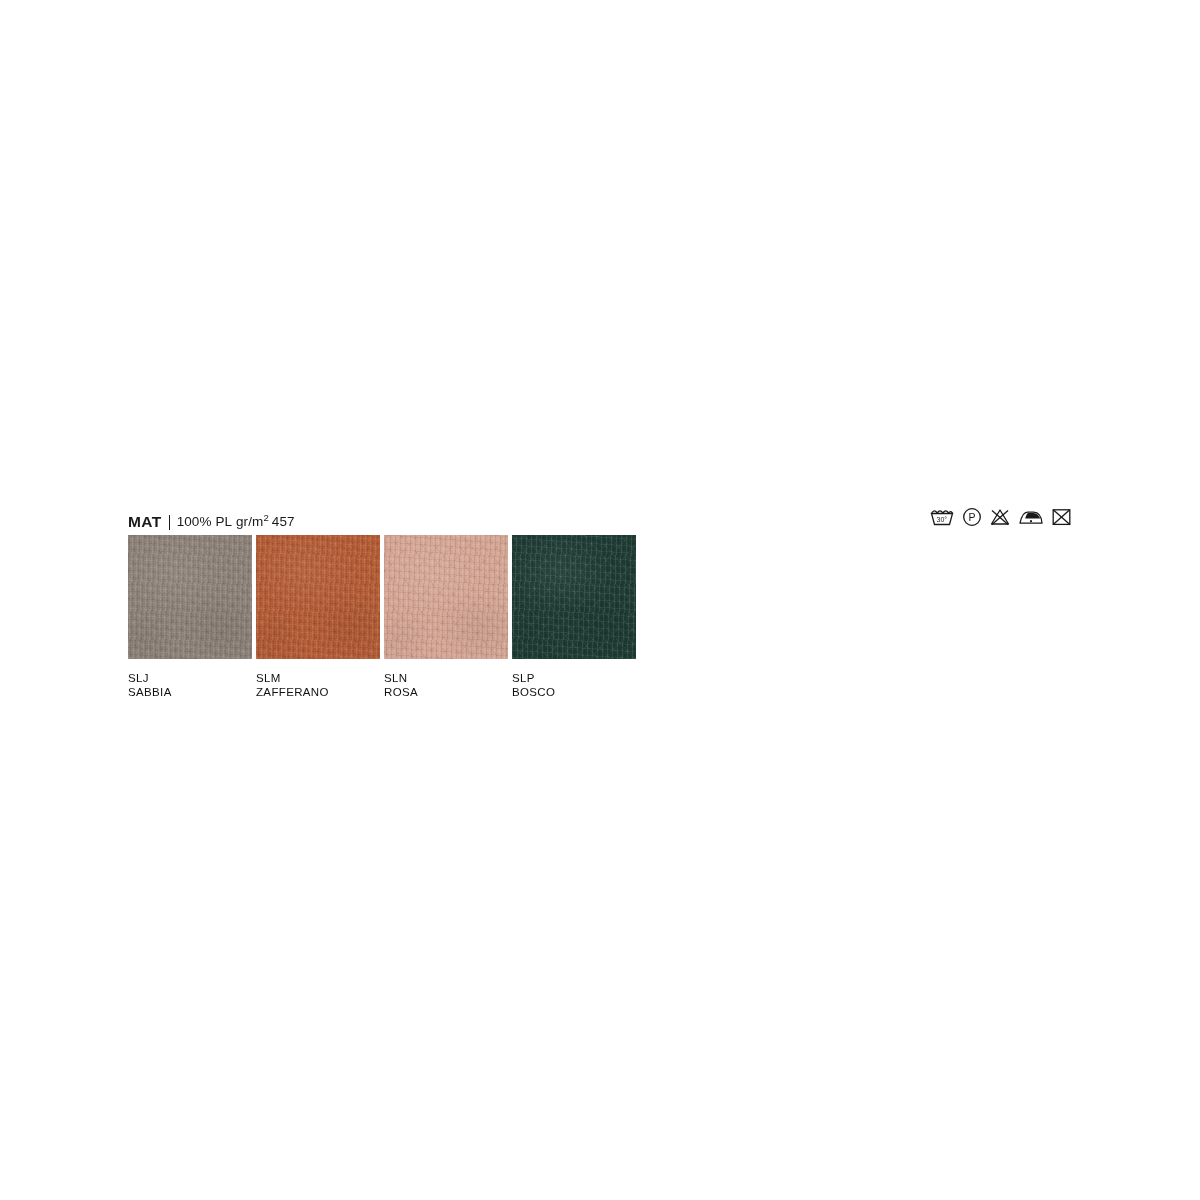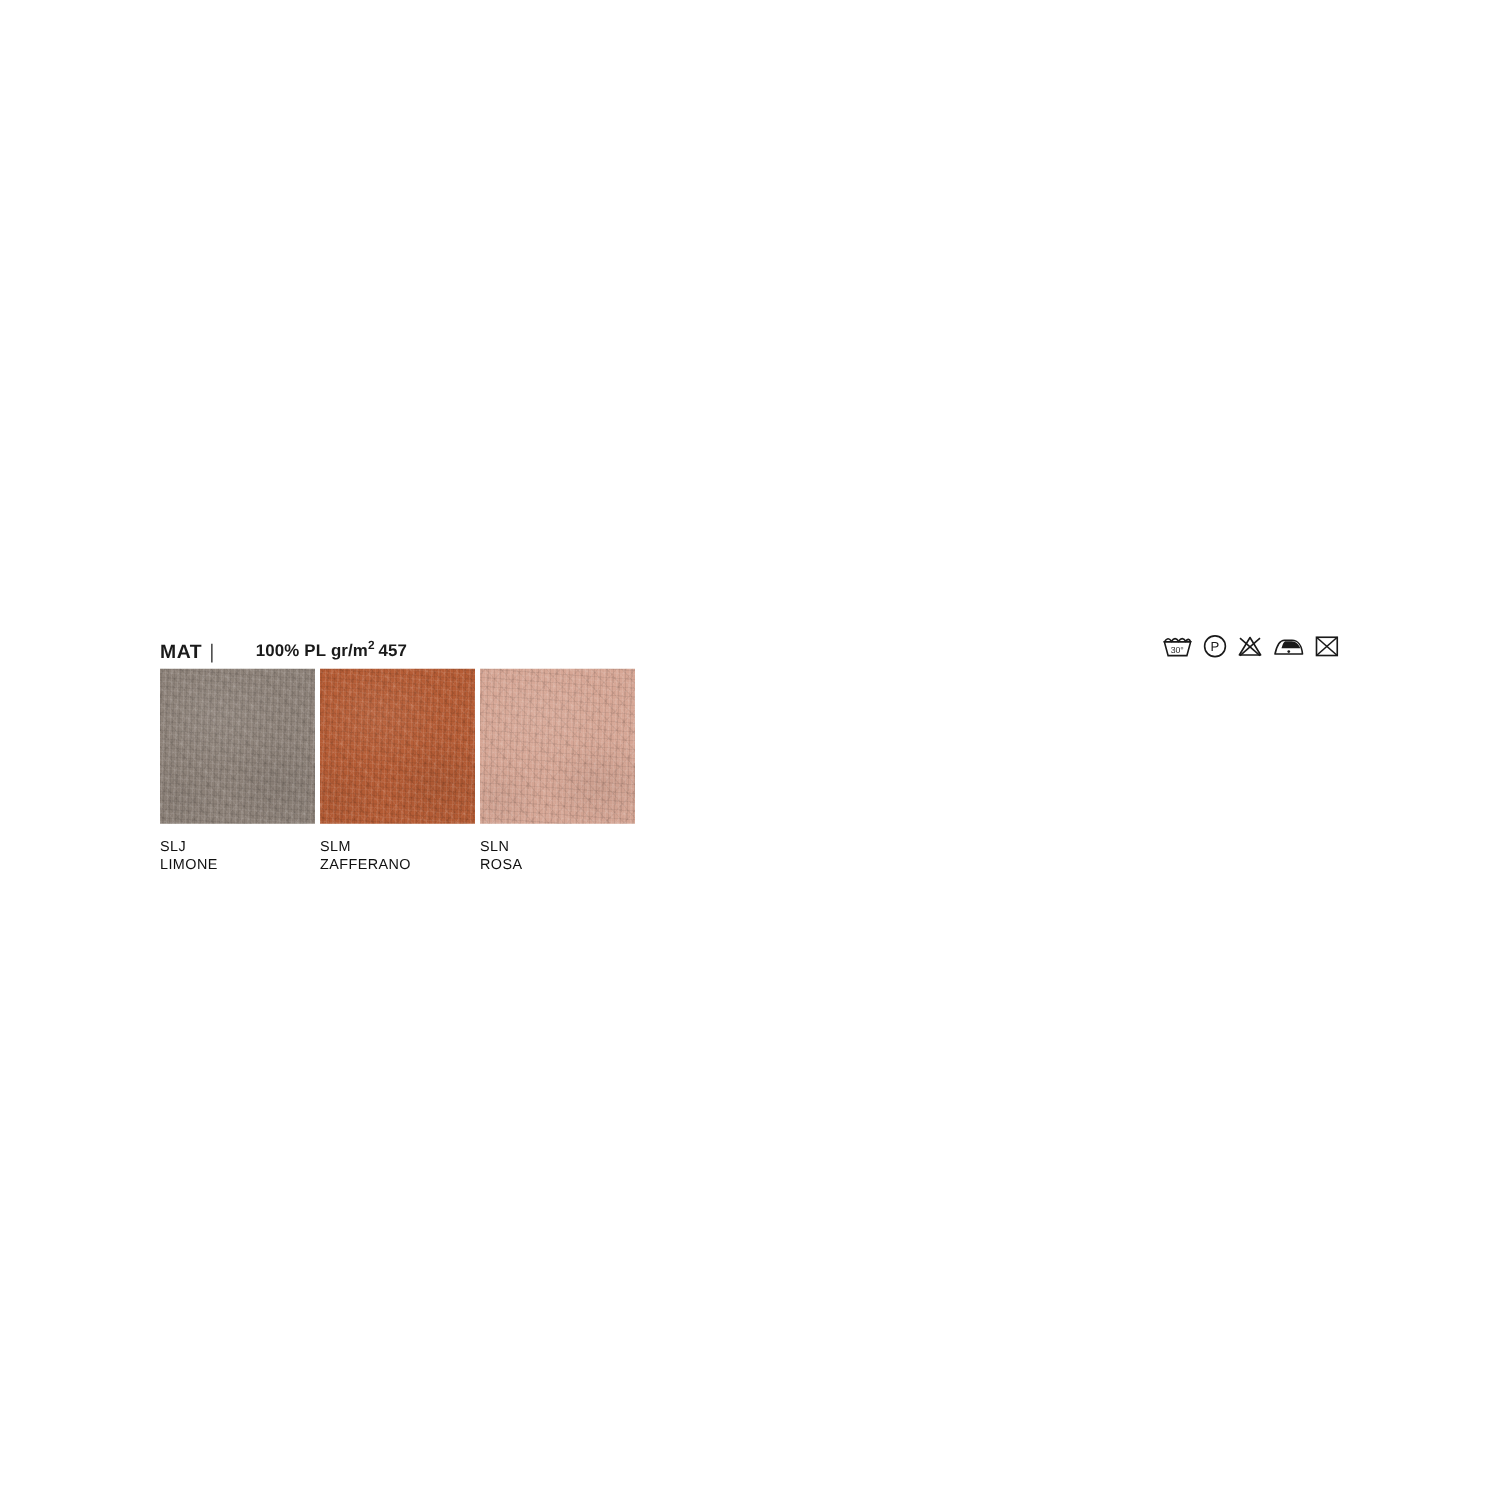--- a/index.html
+++ b/index.html
@@ -26,46 +26,45 @@
   
   .header-row {
     display: flex;
     align-items: flex-end;
     justify-content: space-between;
     height: 26px;
     margin-bottom: 6px;
   }
   .title-group {
     display: flex;
-    align-items: flex-start;
+    align-items: center;
     white-space: nowrap;
   }
   .brand-name {
     font-size: 15.5px;
     font-weight: bold;
     letter-spacing: 0.4px;
     color: #1a1a1a;
     line-height: 1;
   }
   .title-divider {
     display: inline-block;
     width: 1px;
     height: 15px;
     background: #1a1a1a;
     margin: 0 7px;
     position: relative;
     top: 1px;
   }
   .spec-text {
     font-size: 13.5px;
-    font-weight: bold;
+    font-weight: normal;
     color: #1a1a1a;
     letter-spacing: 0.1px;
     line-height: 1;
-    margin-left: 28px;
   }
   .spec-text sup {
     font-size: 9.5px;
     vertical-align: super;
     line-height: 0;
   }
   .spec-weight { margin-left: 3px; }
 
   
   .care-icons {
@@ -190,21 +189,21 @@
 
     </div>
   </div>
 
   <div class="swatch-grid">
 
     <div class="swatch-cell">
       <div class="swatch-chip" style="background-color: rgb(141, 130, 121);"></div>
       <div class="swatch-labels">
         <div class="swatch-code">SLJ</div>
-        <div class="swatch-name">LIMONE</div>
+        <div class="swatch-name">SABBIA</div>
       </div>
     </div>
 
 
 
     <div class="swatch-cell">
       <div class="swatch-chip" style="background-color: rgb(181, 92, 53);"></div>
       <div class="swatch-labels">
         <div class="swatch-code">SLM</div>
         <div class="swatch-name">ZAFFERANO</div>
@@ -212,16 +211,23 @@
     </div>
 
     <div class="swatch-cell">
       <div class="swatch-chip" style="background-color: rgb(214, 166, 149);"></div>
       <div class="swatch-labels">
         <div class="swatch-code">SLN</div>
         <div class="swatch-name">ROSA</div>
       </div>
     </div>
 
+    <div class="swatch-cell">
+      <div class="swatch-chip" style="background-color: rgb(30, 60, 52);"></div>
+      <div class="swatch-labels">
+        <div class="swatch-code">SLP</div>
+        <div class="swatch-name">BOSCO</div>
+      </div>
+    </div>
 
 
   </div>
 </div>
 
 </body></html>

